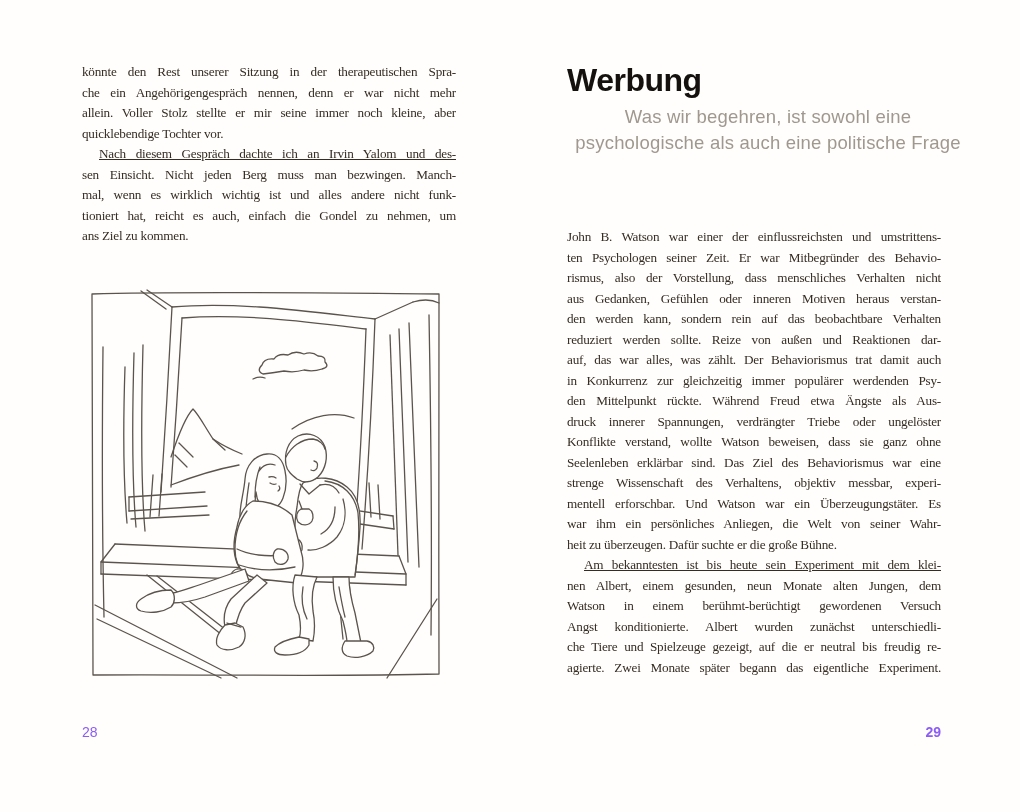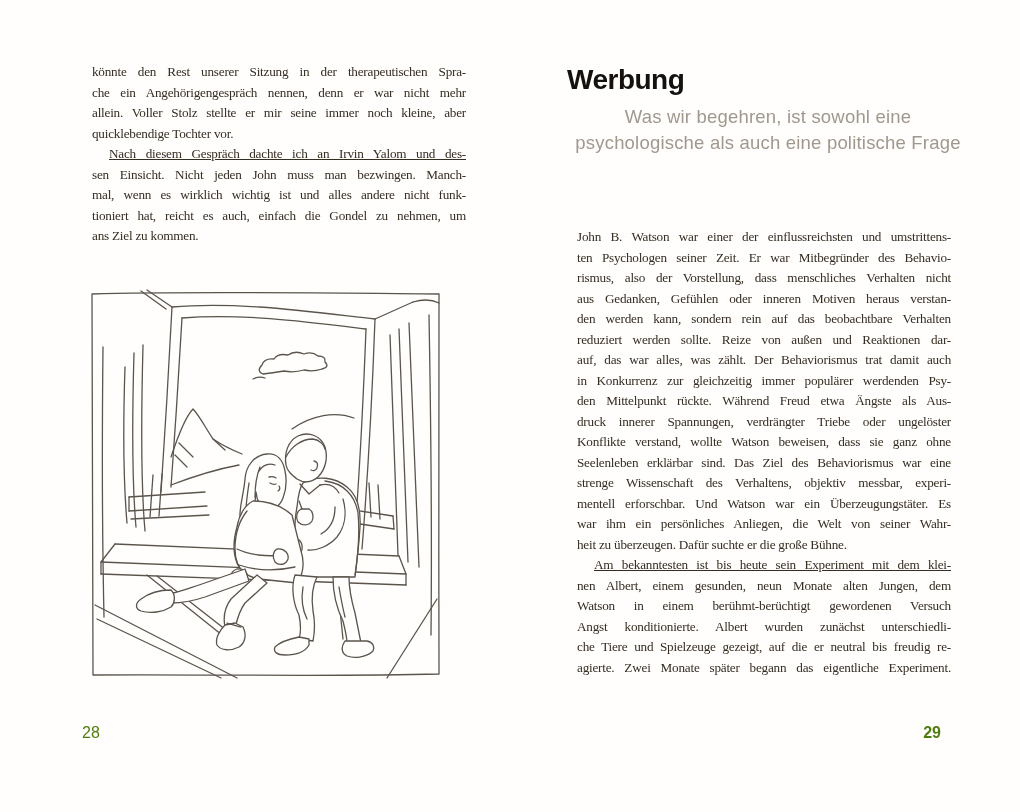--- a/index.html
+++ b/index.html
@@ -11,67 +11,67 @@
   }
   .page{position:absolute;top:0;height:812px;width:510px;}
   .page.left{left:0;}
   .page.right{left:510px;}
 
   
   .body-text{position:absolute;font-size:13.2px;letter-spacing:-0.22px;color:#352c22;}
   .tline{
     width:374px;height:20.5px;line-height:20.5px;
     text-align:justify;text-align-last:justify;
-    overflow:hidden;white-space:nowrap;margin-left:10px;
+    overflow:hidden;white-space:nowrap;
   }
   .tline.e{text-align-last:left;}
   .tline.i{text-indent:17px;text-decoration:underline;}
 
   .left-text{left:82px;top:62px;}
   .right-text{left:57px;top:227px;}
 
   .chapter-title{
     position:absolute;left:57px;top:60px;margin:0;
     font-family:"Liberation Sans", sans-serif;
-    font-weight:bold;font-size:28px;line-height:40px;letter-spacing:-0.5px;
+    font-weight:bold;font-size:32px;line-height:40px;letter-spacing:-0.5px;
     color:#14110e;
   }
   .chapter-subtitle{
     position:absolute;left:58px;top:104px;width:400px;
     font-family:"Liberation Sans", sans-serif;
     font-size:18.5px;line-height:26px;letter-spacing:0.2px;
     color:#a0988e;
   }
   .sline{text-align:center;height:26px;overflow:hidden;white-space:nowrap;}
 
   .page-num{
     position:absolute;top:724px;
     font-family:"Liberation Sans", sans-serif;
-    font-size:16px;color:#4d7c0f;
+    font-size:14px;color:#8b5cf6;
   }
   .page-num.left-num{left:82px;}
   .page-num.right-num{left:57px;width:374px;text-align:right;font-weight:bold;}
 
   .illustration{position:absolute;left:87px;top:287px;}
   .illustration path{fill:none;stroke:#5b544c;stroke-width:1.3;stroke-linecap:round;stroke-linejoin:round;}
   .illustration path.solid{fill:#fffefc;}
 </style>
 </head>
 <body>
 
 <div class="spread">
 
   <section class="page left">
     <div class="body-text left-text">
         <div class="tline">könnte den Rest unserer Sitzung in der therapeutischen Spra-</div>
         <div class="tline">che ein Angehörigengespräch nennen, denn er war nicht mehr</div>
         <div class="tline">allein. Voller Stolz stellte er mir seine immer noch kleine, aber</div>
         <div class="tline e">quicklebendige Tochter vor.</div>
         <div class="tline i">Nach diesem Gespräch dachte ich an Irvin Yalom und des-</div>
-        <div class="tline">sen Einsicht. Nicht jeden John muss man bezwingen. Manch-</div>
+        <div class="tline">sen Einsicht. Nicht jeden Berg muss man bezwingen. Manch-</div>
         <div class="tline">mal, wenn es wirklich wichtig ist und alles andere nicht funk-</div>
         <div class="tline">tioniert hat, reicht es auch, einfach die Gondel zu nehmen, um</div>
         <div class="tline e">ans Ziel zu kommen.</div>
       </div>
 
     <svg class="illustration" role="img" width="358" height="392" viewBox="0 0 358 392" aria-label="Line drawing of a couple sitting close together on a bench inside a gondola cabin, with mountains and a cloud visible through the large window">
 
       <g>
         <path d="M5,7 C100,4 230,6 352,7 C351,130 352,260 352,387 C240,390 110,387 6,388 C5,260 6,132 5,7 Z"></path>
       </g>

